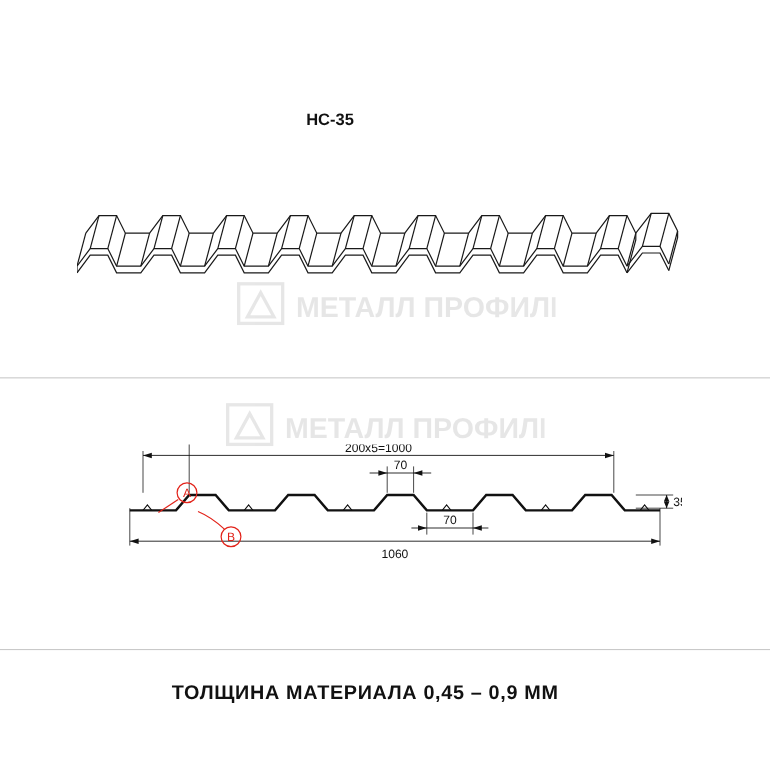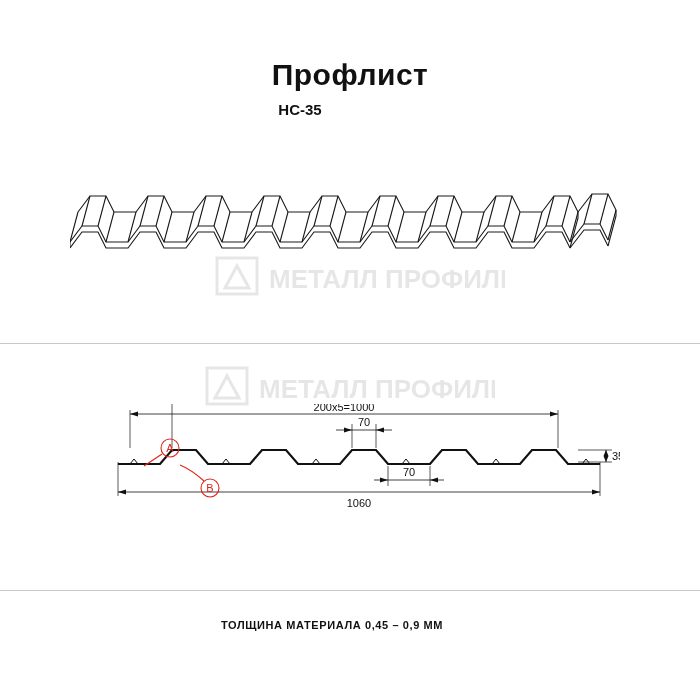--- a/index.html
+++ b/index.html
@@ -39,21 +39,21 @@
     font-size: 15px;
     font-weight: bold;
     color: #111111;
   }
   .footer-note {
     position: absolute;
     top: 619px;
     left: 0;
     width: 664px;
     text-align: center;
-    font-size: 11px;
+    font-size: 18px;
     font-weight: bold;
     letter-spacing: 0.6px;
     color: #111111;
   }
   .divider {
     position: absolute;
     left: 0;
     width: 700px;
     height: 1px;
     background: #c9c9c9;
@@ -85,21 +85,20 @@
   svg { display: block; }
   .lbl {
     font-family: "Liberation Sans", sans-serif;
   }
 </style>
 </head>
 <body>
 
 <div class="page">
 
-  <div class="title">Профлист</div>
   <div class="subtitle">НС-35</div>
 
   <div class="divider divider-top"></div>
   <div class="divider divider-bottom"></div>
 
   <div class="iso-wrap">
     <svg width="560" height="130" viewBox="0 0 560 130">
       <g fill="none" stroke="#1a1a1a" stroke-width="1.1" stroke-linejoin="miter">
 
         <path d="M8 42

